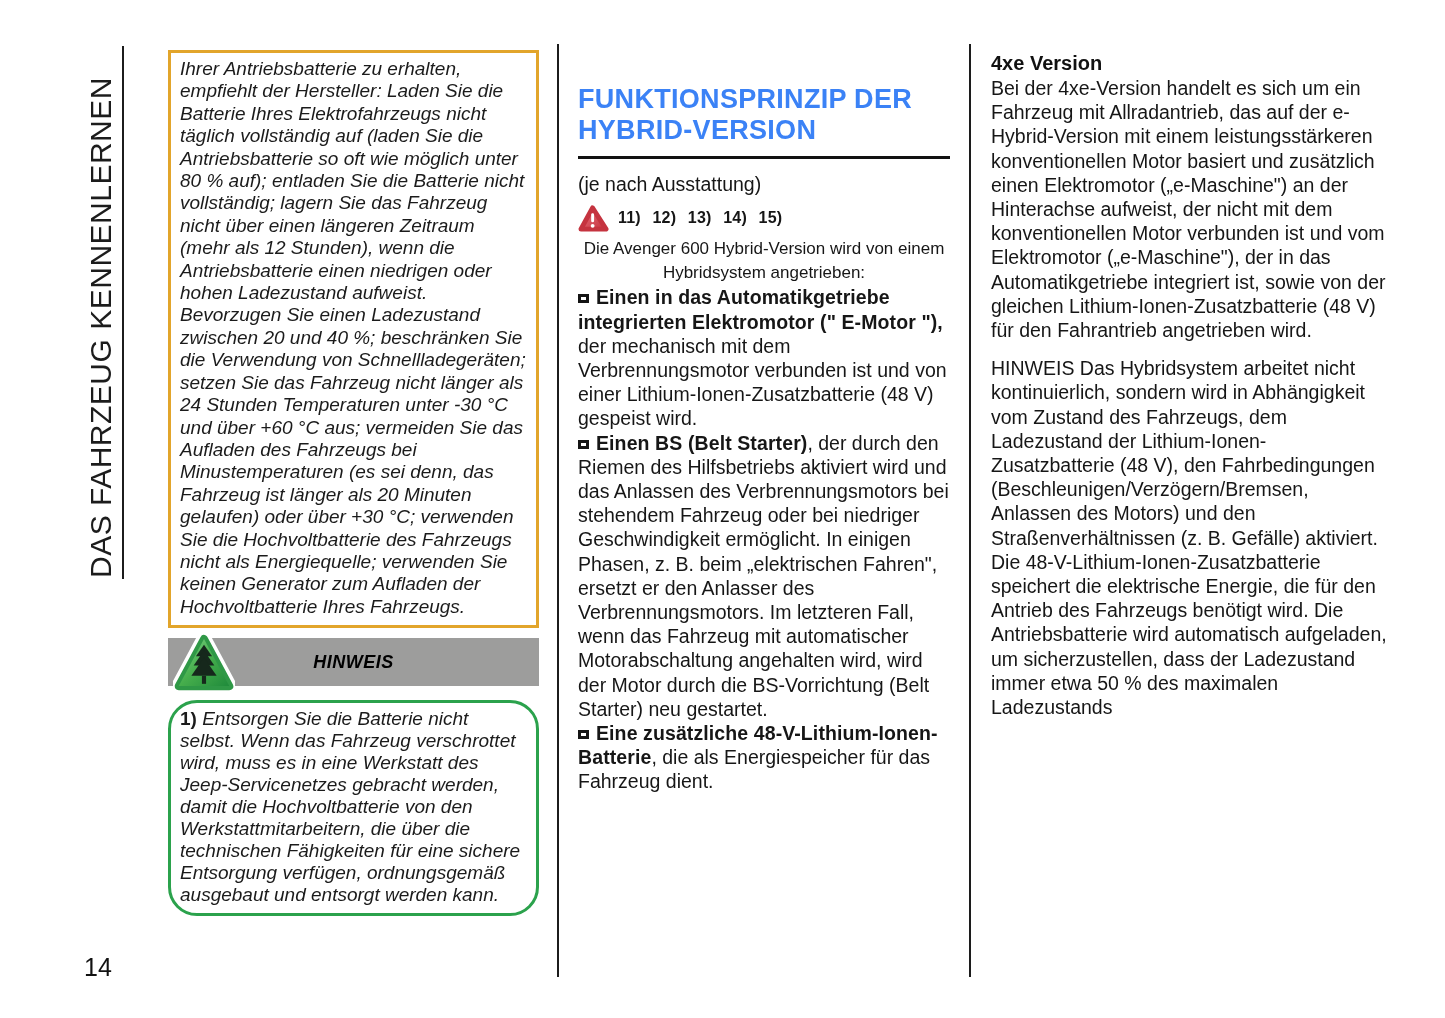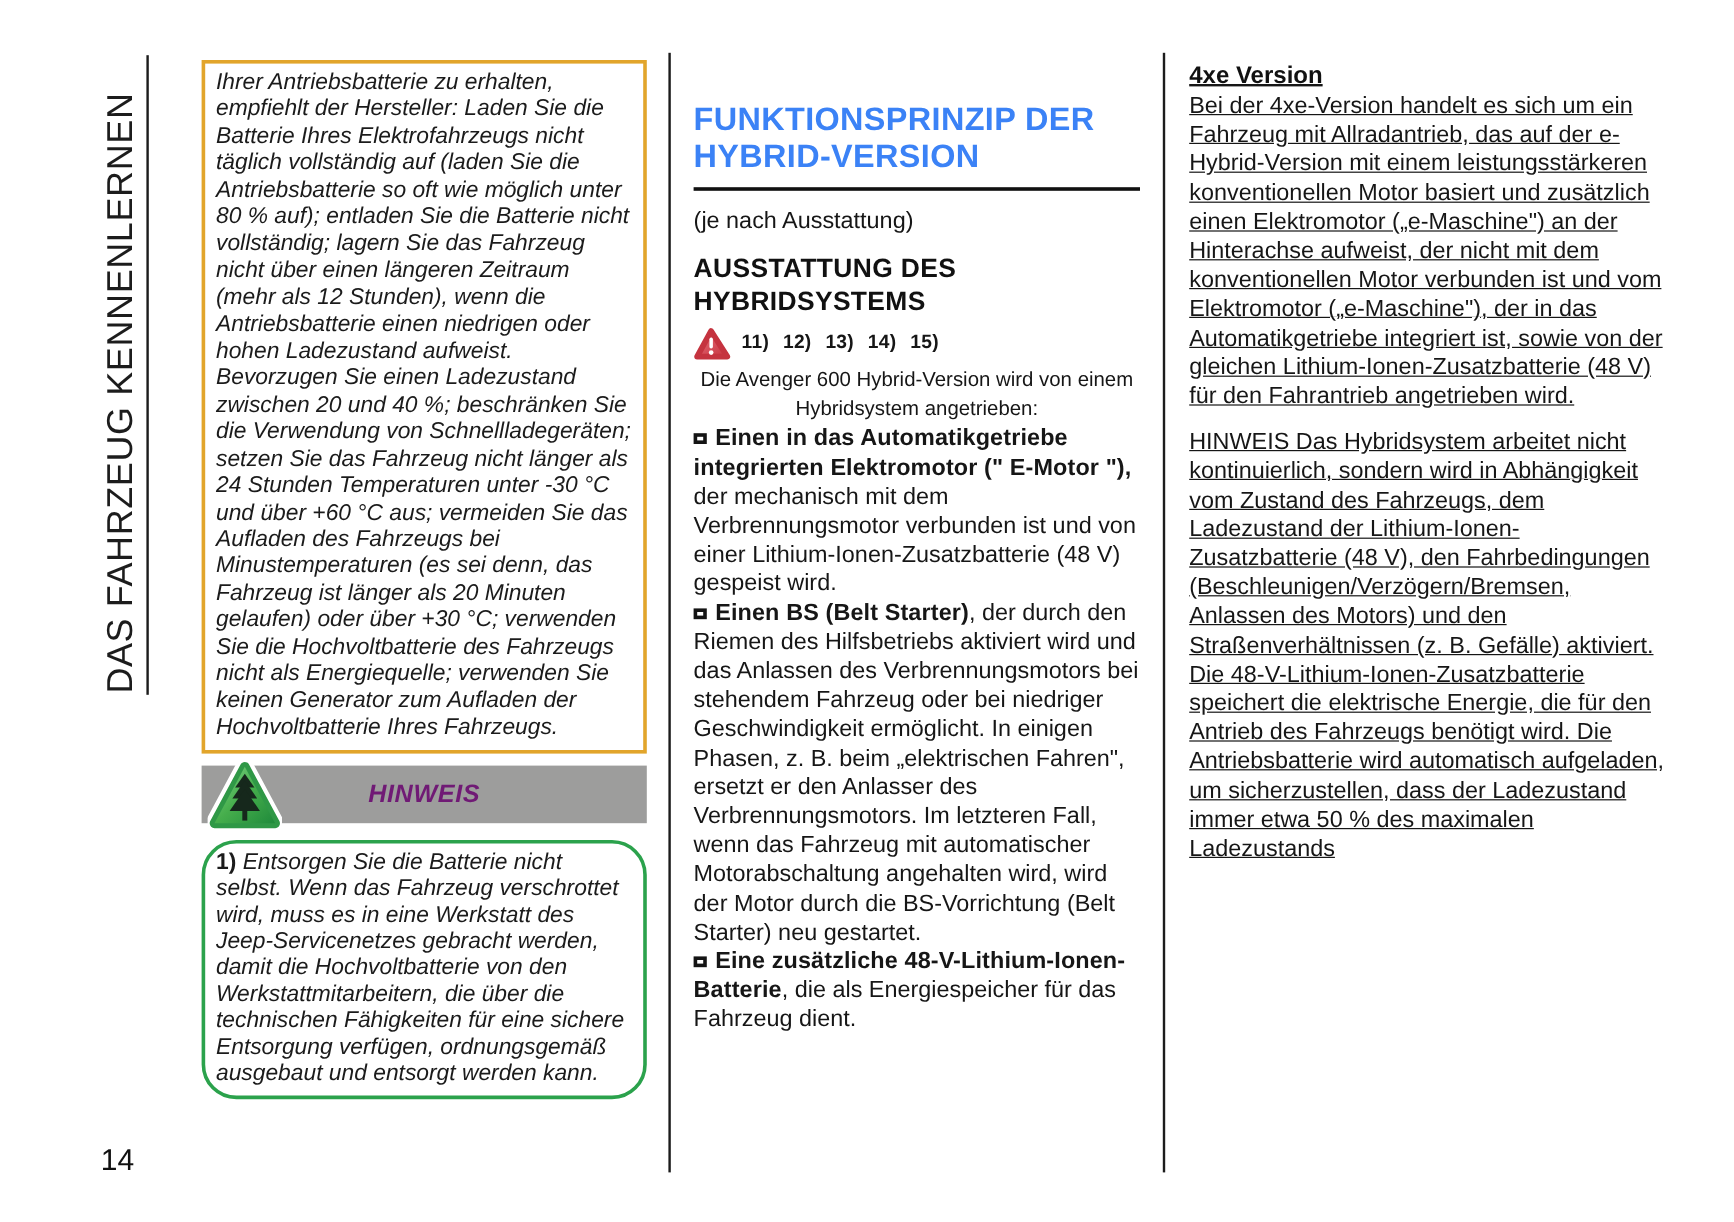--- a/index.html
+++ b/index.html
@@ -27,43 +27,43 @@
     width:534px;height:40px;
     font-size:30px;letter-spacing:.5px;white-space:nowrap;
     color:#1c1c1c;
   }
   .sidebar-rule{position:absolute;left:122px;top:46px;width:2px;height:533px;background:#1c1c1c;}
 
   
   .col{position:absolute;top:50px;}
   .col1{left:168px;width:371px;}
   .col2{left:578px;width:372px;}
-  .col3{left:991px;width:398px;text-decoration:underline;}
+  .col3{left:991px;width:398px;}
   .sep{position:absolute;top:44px;width:2px;height:933px;background:#1c1c1c;}
   .sep1{left:557px;}
   .sep2{left:969px;}
 
   
   .note-box{border:3px solid;padding:5px 9px 7px 9px;font-style:italic;}
   .note-box.yellow{border-color:var(--note-border-yellow);}
   .note-box.green{border-color:var(--note-border-green);}
   .note-box p{font-size:19px;line-height:22.4px;color:#1b1b1b;}
   .footnotes{margin-top:14px;border-radius:29px;}
   .footnotes p{line-height:22px;}
   .footnotes b{font-style:normal;}
 
   
   .banner{
     position:relative;margin-top:10px;height:48px;
     background:var(--banner-gray);
     display:flex;align-items:center;justify-content:center;
   }
   .banner-label{
-    color:#701a75;font-weight:bold;font-style:italic;
-    font-size:21px;letter-spacing:.5px;
+    color:#000000;font-weight:bold;font-style:italic;
+    font-size:18px;letter-spacing:.5px;
   }
   .eco-icon{position:absolute;left:5px;top:-7px;width:62px;height:62px;}
   .eco-icon svg{display:block;width:62px;height:62px;}
 
   
   .h1{
     margin-top:34px;
     font-size:27px;font-weight:800;letter-spacing:.3px;line-height:31px;
     border-bottom:3px solid #111;padding-bottom:10px;
     color:#3b82f6;
@@ -128,21 +128,20 @@
       <p><b>1)</b> <span>Entsorgen Sie die Batterie nicht selbst. Wenn das Fahrzeug verschrottet wird, muss es in eine Werkstatt des Jeep-Servicenetzes gebracht werden, damit die Hochvoltbatterie von den Werkstattmitarbeitern, die über die technischen Fähigkeiten für eine sichere Entsorgung verfügen, ordnungsgemäß ausgebaut und entsorgt werden kann.</span></p>
     </div>
   </div>
 
   <div class="sep sep1"></div>
 
   <div class="col col2">
 
     <div class="h1">FUNKTIONSPRINZIP DER HYBRID-VERSION</div>
     <p class="subnote">(je nach Ausstattung)</p>
-    <div class="h2">AUSSTATTUNG DES HYBRIDSYSTEMS</div>
 
     <div class="warnrow">
       <span class="warn-icon">
         <svg viewBox="0 0 32 30" xmlns="http://www.w3.org/2000/svg">
           <defs>
             <linearGradient id="wred" x1="0" y1="0" x2="1" y2="1">
               <stop offset="0" stop-color="#E9707B"></stop>
               <stop offset="1" stop-color="#C5333F"></stop>
             </linearGradient>
           </defs>

